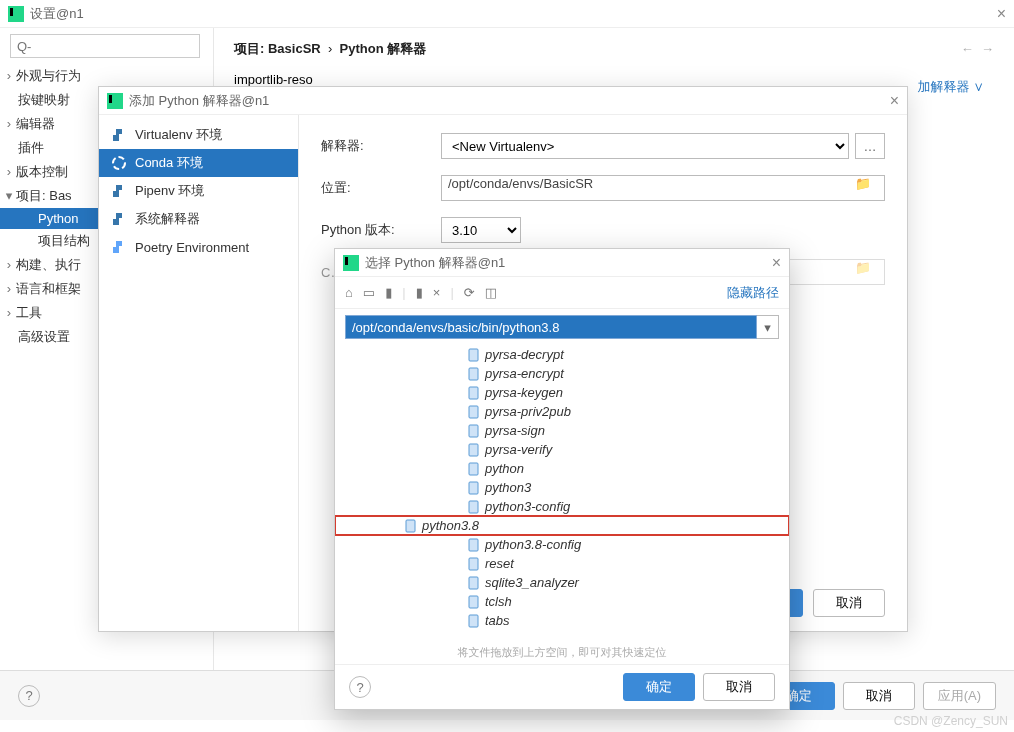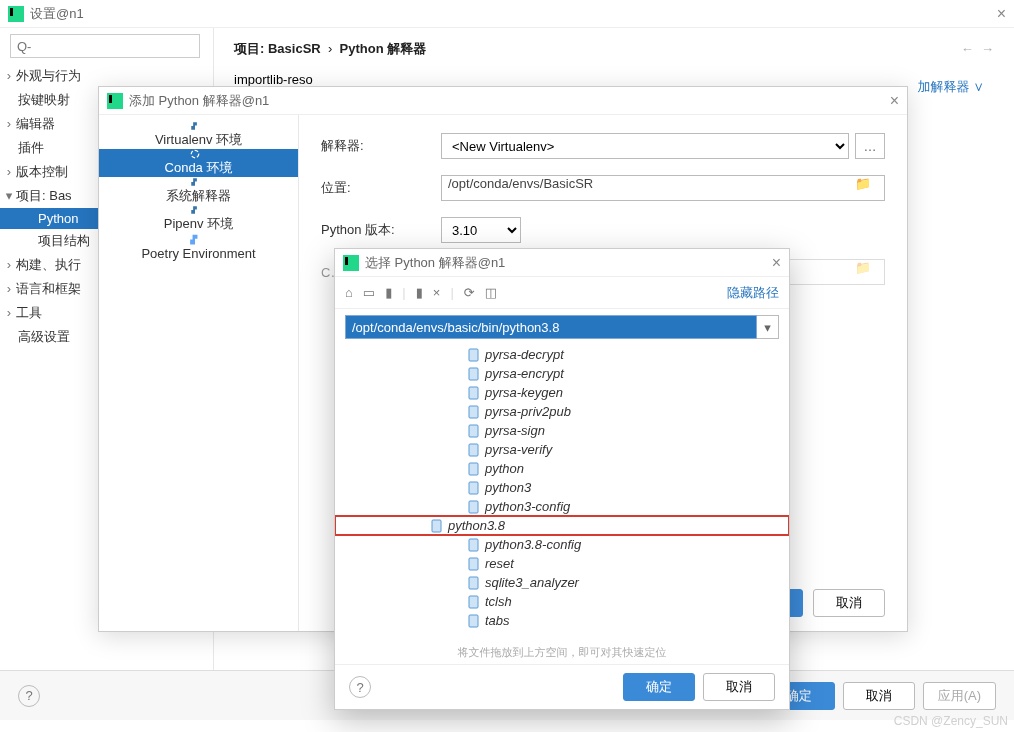--- a/index.html
+++ b/index.html
@@ -25,21 +25,21 @@
 .main-right { flex: 1; padding: 12px 20px; position: relative; }
 .crumb { margin-bottom: 14px; color: #222; }
 .crumb b { font-weight: bold; }
 .nav-arrows { position: absolute; right: 20px; top: 12px; color: #aaa; }
 .add-link { position: absolute; right: 30px; top: 50px; color: #2675bf; cursor: pointer; }
 
 
 .add-win { left: 98px; top: 86px; width: 810px; height: 546px; box-shadow: 0 4px 24px rgba(0,0,0,.15); z-index: 5; }
 .add-body { display: flex; height: calc(100% - 28px); }
 .env-list { width: 200px; border-right: 1px solid #e7e7e7; padding-top: 6px; }
-.env-list div { height: 28px; display: flex; align-items: center; padding: 0 12px; cursor: pointer; color: #333; flex-direction: column; }
+.env-list div { height: 28px; display: flex; align-items: center; padding: 0 12px; cursor: pointer; color: #333; }
 .env-list div.sel { background: #2675bf; color: #fff; }
 .env-list .ei { width: 16px; height: 16px; margin-right: 8px; }
 .form { flex: 1; padding: 18px 22px; }
 .frow { display: flex; align-items: center; margin-bottom: 16px; }
 .frow label { width: 120px; color: #333; }
 .frow .ctl { flex: 1; display: flex; align-items: center; }
 .frow select, .frow input { height: 26px; border: 1px solid #bbb; padding: 0 6px; background: #fff; }
 .wide { flex: 1; }
 .browse { width: 30px; height: 26px; border: 1px solid #bbb; margin-left: 6px; background: #fff; display:flex;align-items:center;justify-content:center;color:#666; }
 .folder-ico { color: #b0b0b0; margin-left: auto; padding: 0 6px; }
@@ -53,21 +53,21 @@
 .choose-body { display: flex; flex-direction: column; height: calc(100% - 28px); }
 .choose-tb { height: 32px; display: flex; align-items: center; padding: 0 10px; gap: 10px; color: #777; border-bottom: 1px solid #eee; }
 .choose-tb .sp { flex: 1; }
 .hide-path { color: #2675bf; cursor: pointer; }
 .path-row { padding: 6px 10px; display: flex; }
 .path-row .pin { flex: 1; height: 24px; border: 1px solid #7fa8d6; background: #2675bf; color: #fff; padding: 0 6px; }
 .path-row .dd { width: 22px; height: 24px; border: 1px solid #bbb; border-left: none; display: flex; align-items: center; justify-content: center; color: #666; }
 .file-list { flex: 1; overflow: hidden; padding-left: 128px; font-style: italic; }
 .file-list .fi { height: 19px; display: flex; align-items: center; color: #333; cursor: pointer; padding-left: 4px; position: relative; }
 .file-list .fi .fic { width: 14px; height: 14px; margin-right: 4px; }
-.file-list .fi.mark { outline: 2px solid #d43c2f; outline-offset: -1px; margin-left: -128px; padding-left: 95px; }
+.file-list .fi.mark { outline: 2px solid #d43c2f; outline-offset: -1px; margin-left: -128px; padding-left: 69px; }
 .hint { text-align: center; color: #aaa; font-size: 11px; padding: 4px 0; }
 .choose-foot { display: flex; align-items: center; padding: 8px 14px; border-top: 1px solid #eee; }
 .help { width: 22px; height: 22px; border: 1px solid #bbb; border-radius: 50%; display: flex; align-items: center; justify-content: center; color: #777; cursor: pointer; }
 
 
 .main-foot { position: absolute; left: 0; right: 0; bottom: 0; height: 50px; border-top: 1px solid #ddd; display: flex; align-items: center; padding: 0 18px; background: #f7f7f7; }
 
 .watermark { position: absolute; right: 6px; bottom: 4px; color: #d0d0d0; font-size: 12px; z-index: 20; }
 
 
@@ -147,27 +147,27 @@
         <div class="sel">
           <svg viewBox="0 0 16 16" class="ei">
             <circle cx="8" cy="8" r="6" fill="none" stroke="#fff" stroke-width="2" stroke-dasharray="6 3"></circle>
           </svg>
           <span>Conda 环境</span>
         </div>
         <div>
           <svg viewBox="0 0 16 16" class="ei">
             <path d="M5 2h6v5H8v7H2V8h3z" fill="#3776ab"></path>
           </svg>
+          <span>Pipenv 环境</span>
+        </div>
+        <div>
+          <svg viewBox="0 0 16 16" class="ei">
+            <path d="M5 2h6v5H8v7H2V8h3z" fill="#3776ab"></path>
+          </svg>
           <span>系统解释器</span>
-        </div>
-        <div>
-          <svg viewBox="0 0 16 16" class="ei">
-            <path d="M5 2h6v5H8v7H2V8h3z" fill="#3776ab"></path>
-          </svg>
-          <span>Pipenv 环境</span>
         </div>
         <div>
           <svg viewBox="0 0 16 16" class="ei">
             <path d="M5 2h6v5H8v7H2V8h3z" fill="#60a5fa"></path>
           </svg>
           <span>Poetry Environment</span>
         </div>
       </div>
     <div class="form" style="position:relative">
       <div class="frow">

